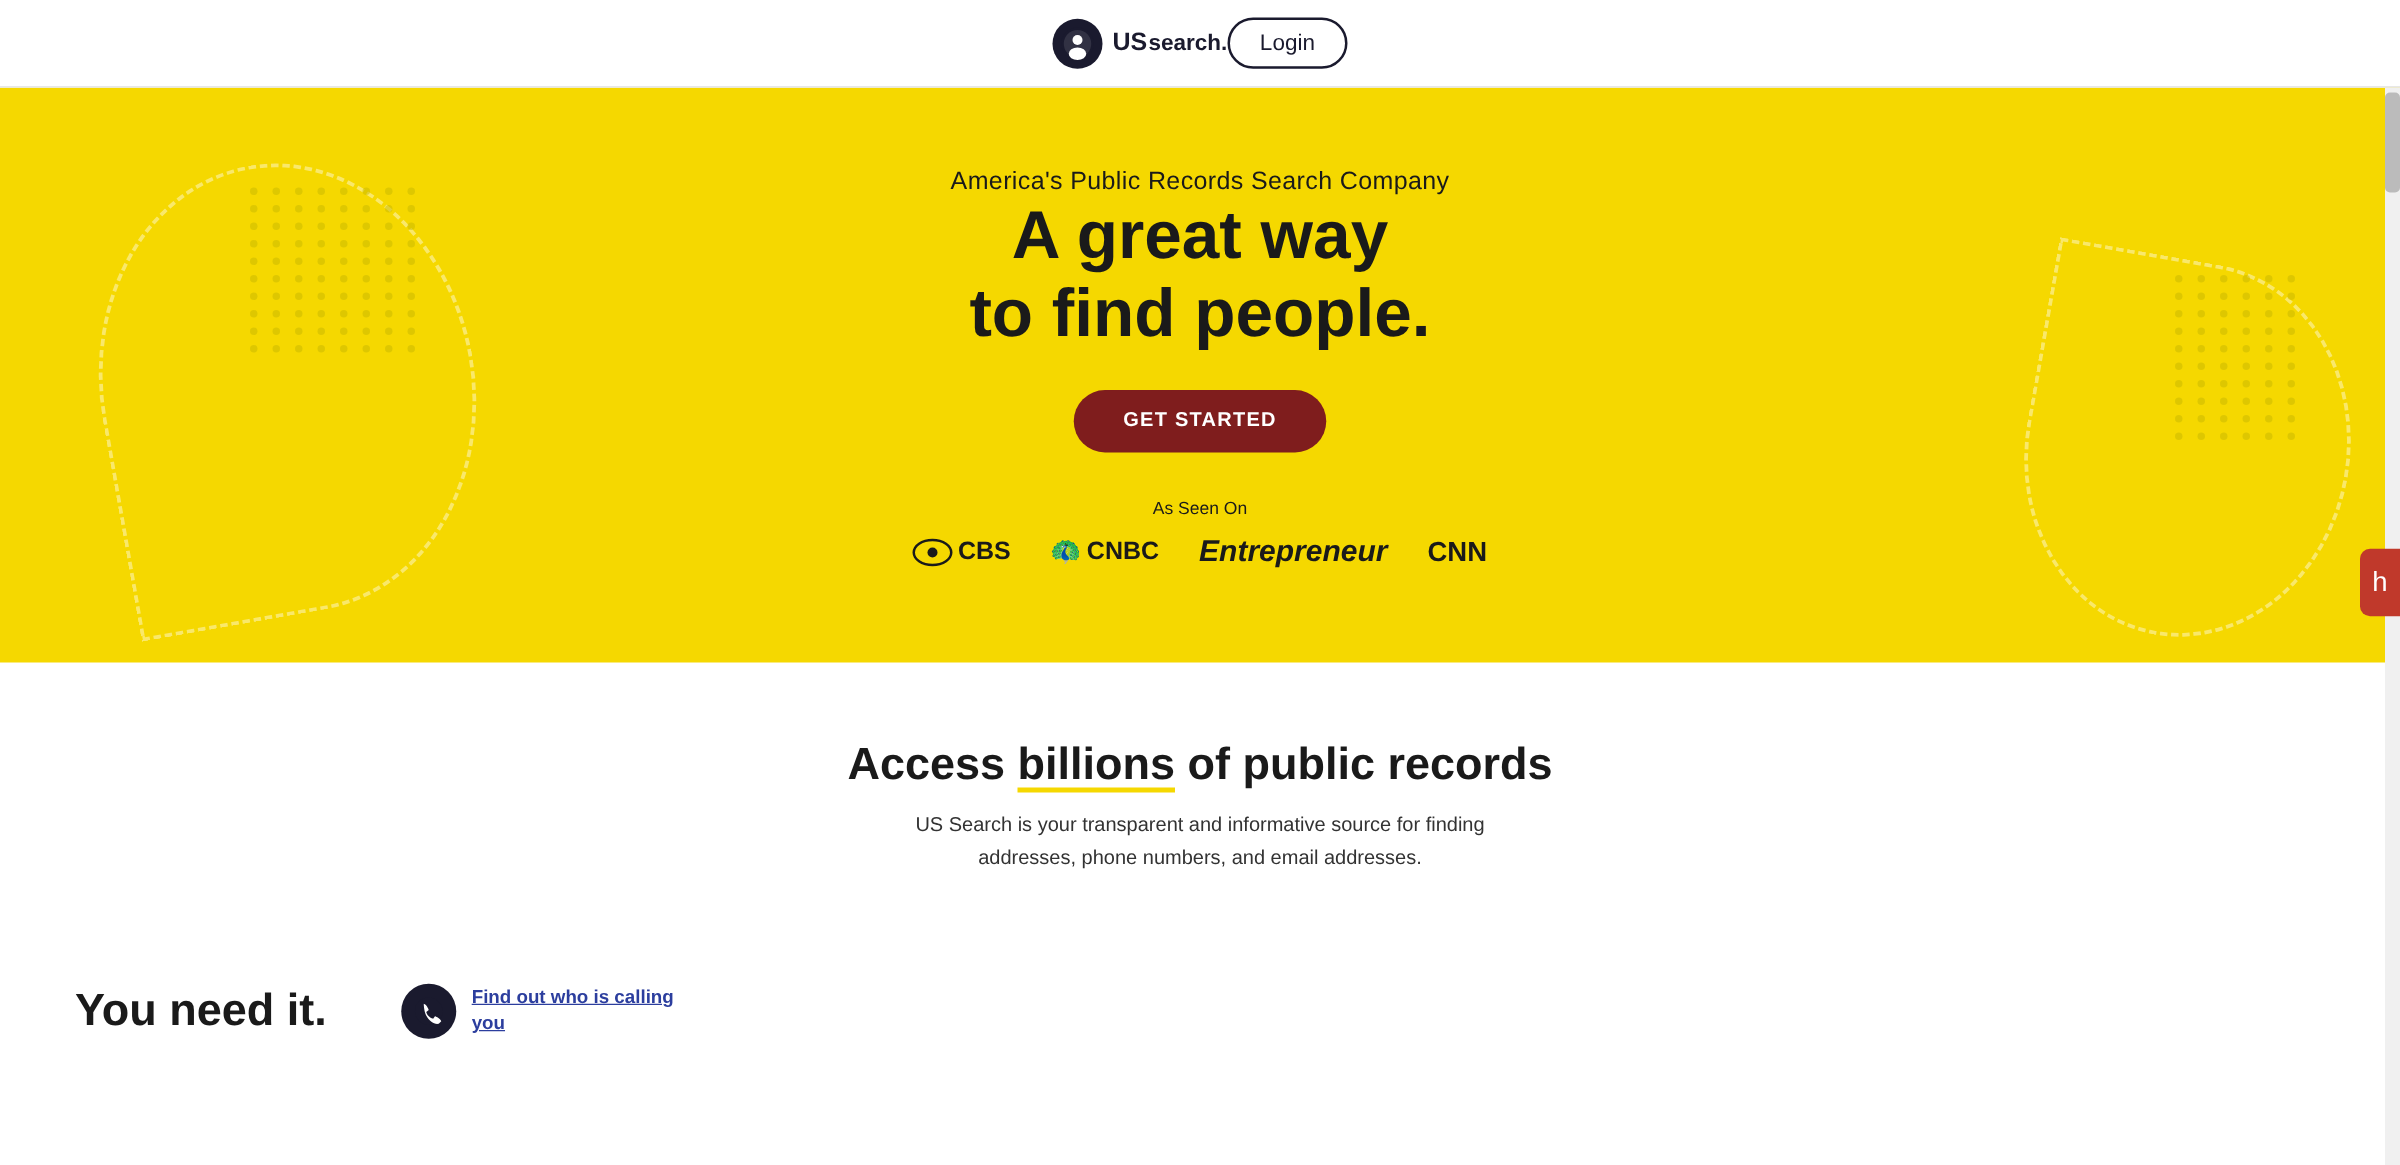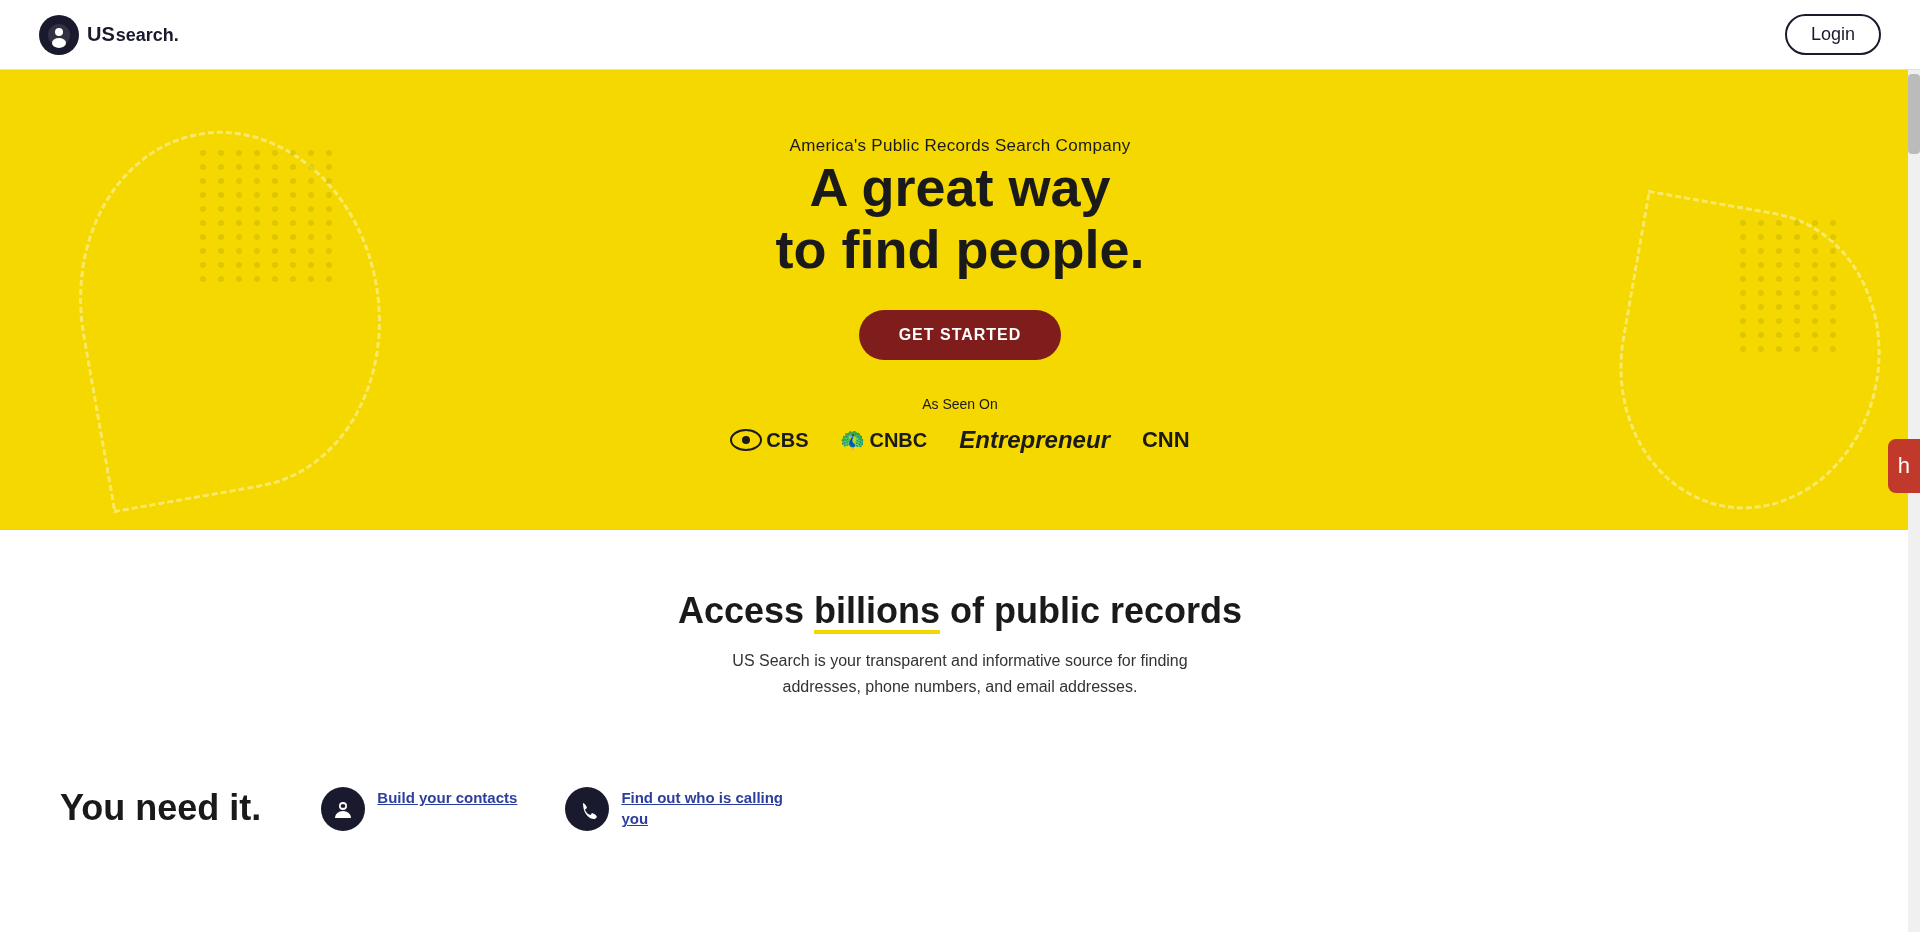--- a/index.html
+++ b/index.html
@@ -2,21 +2,21 @@
 <html><head>
   <meta charset="utf-8">
   <style>
     * { margin: 0; padding: 0; box-sizing: border-box; }
     body { font-family: 'Arial', sans-serif; background: #fff; overflow-x: hidden; }
 
     
     .navbar {
       display: flex;
       align-items: center;
-      justify-content: space-between;
+      justify-content: center;
       padding: 12px 39px;
       background: #fff;
       border-bottom: 1px solid #e0e0e0;
       height: 70px;
       position: relative;
       z-index: 10;
     }
     .logo-container {
       display: flex;
       align-items: center;
@@ -56,21 +56,21 @@
       align-items: center;
       justify-content: center;
     }
     .hero-content {
       text-align: center;
       position: relative;
       z-index: 2;
       padding: 40px 20px 50px;
     }
     .hero-subtitle {
-      font-size: 17px;
+      font-size: 20px;
       color: #1a1a1a;
       letter-spacing: 0.3px;
     }
     .hero-title {
       font-size: 54px;
       font-weight: 900;
       color: #1a1a1a;
       line-height: 1.15;
       margin-bottom: 30px;
     }
@@ -505,36 +505,20 @@
     <span>Access </span><span class="highlight-underline">billions</span><span> of public records</span>
   </h2>
   <p class="section-desc">US Search is your transparent and informative source for finding addresses, phone numbers, and email addresses.</p>
 </section>
 
 <section class="you-need-it">
   <div class="you-need-title">You need it.</div>
   <div class="features-grid">
 
 
-    <div class="feature-item">
-      <div class="feature-icon">
-        <svg width="24" height="24" viewBox="0 0 24 24" fill="none">
-          <circle cx="12" cy="12" r="11" fill="#1a1a2e"></circle>
-          <circle cx="12" cy="9" r="4" fill="#fff"></circle>
-          <path d="M4 21c0-4 3.6-7 8-7s8 3 8 7" fill="#fff"></path>
-
-          <g stroke="#1a1a2e" stroke-width="1.5">
-            <line x1="12" y1="7" x2="12" y2="11"></line>
-            <line x1="10" y1="8" x2="14" y2="10"></line>
-            <line x1="10" y1="10" x2="14" y2="8"></line>
-          </g>
-        </svg>
-      </div>
-      <a class="feature-link">Build your contacts</a>
-    </div>
 
     <div class="feature-item">
       <div class="feature-icon">
         <svg width="24" height="24" viewBox="0 0 24 24" fill="none">
           <circle cx="12" cy="12" r="11" fill="#1a1a2e"></circle>
           <path d="M8 6c0 0 1.5 0.5 2.5 2s1.5 3 1.5 3l-2 1.5c0 0 0.5 2 2 3.5s3.5 2 3.5 2l1.5-2c0 0 1.5 0.5 3 1.5s2 2.5 2 2.5l-2 2c-5 1-10-5-11-9S8 6 8 6z" fill="#fff"></path>
         </svg>
       </div>
       <a class="feature-link">Find out who is calling you</a>
     </div>

